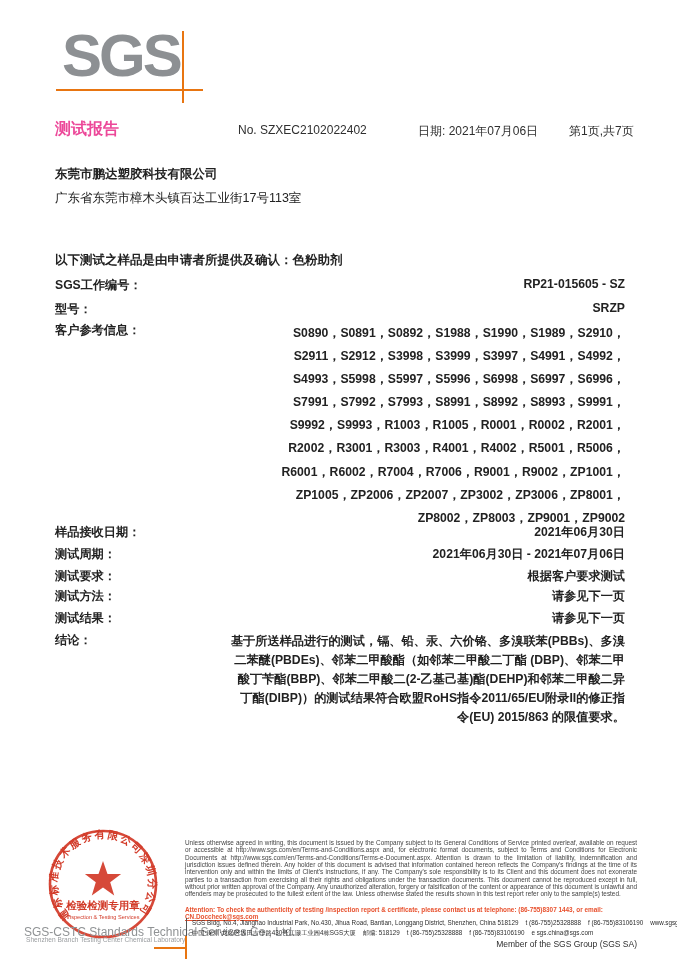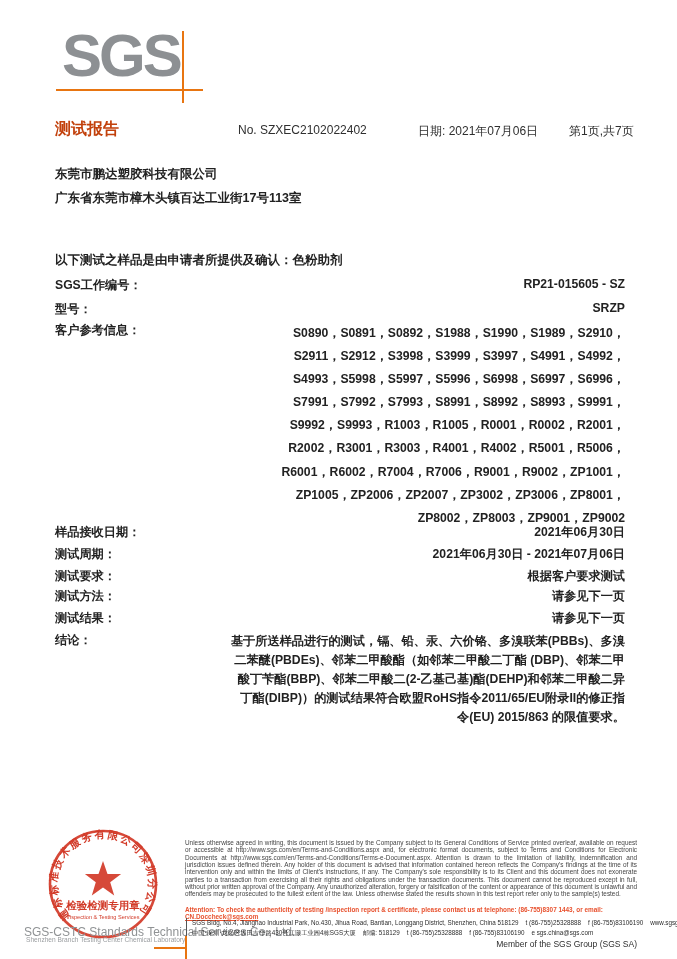--- a/index.html
+++ b/index.html
@@ -8,27 +8,27 @@
     font-family:"Liberation Sans","DejaVu Sans",sans-serif;color:#2f2f2f;
   }
   
   .logo-text{
     position:absolute;left:62px;top:26px;font-size:60px;line-height:60px;
     font-weight:bold;color:#8d9093;letter-spacing:-3px;
   }
   .logo-hline{position:absolute;left:56px;top:89px;width:147px;height:2px;background:#e87511;}
   .logo-vline{position:absolute;left:182px;top:31px;width:2px;height:72px;background:#e87511;}
   
-  .report-title{position:absolute;left:55px;top:119px;font-size:16px;font-weight:bold;color:#c2410c;}
+  .report-title{position:absolute;left:55px;top:119px;font-size:16px;font-weight:bold;color:#ec4899;}
   .report-no{position:absolute;left:238px;top:123px;font-size:12px;}
   .report-date{position:absolute;left:418px;top:123px;font-size:12px;}
   .report-page{position:absolute;left:569px;top:123px;font-size:12px;}
   
   .company{position:absolute;left:55px;top:166px;font-size:12.5px;font-weight:bold;color:#222;text-align:right;}
-  .company-addr{position:absolute;left:55px;top:190px;font-size:12.5px;font-weight:bold;color:#222;}
+  .company-addr{position:absolute;left:55px;top:190px;font-size:12.5px;font-weight:normal;color:#222;}
   
   .intro{position:absolute;left:55px;top:252px;font-size:12.5px;font-weight:bold;color:#222;}
   .frow{position:absolute;left:55px;font-size:12.2px;color:#2c2c2c;}
   .frow .lab{position:absolute;left:0;top:0;width:175px;font-weight:bold;color:#222;}
   .frow .val{position:absolute;left:175px;top:0;width:395px;font-weight:bold;color:#222;text-align:right;}
   .ref-line{height:23.1px;line-height:23.1px;white-space:nowrap;}
   .para{line-height:19px;text-align:left;}
   
   .stamp{position:absolute;left:47px;top:826px;width:112px;height:118px;}
   .stamp svg{width:112px;height:118px;}

